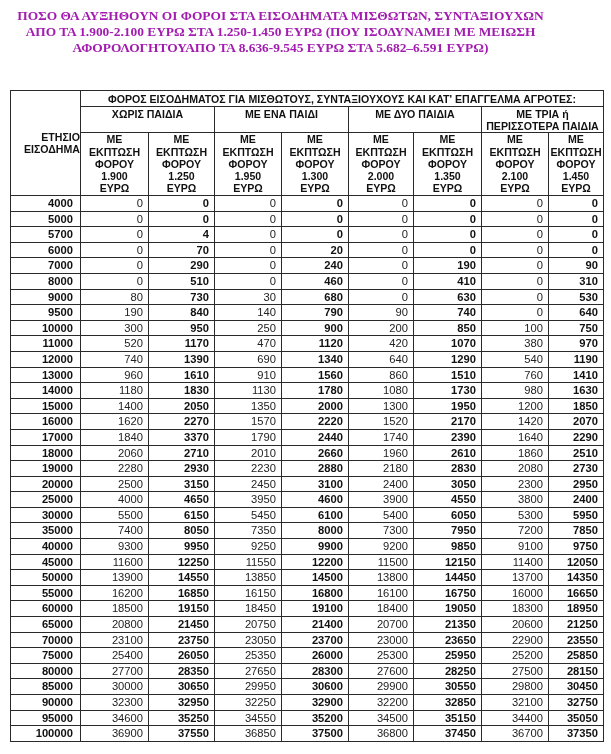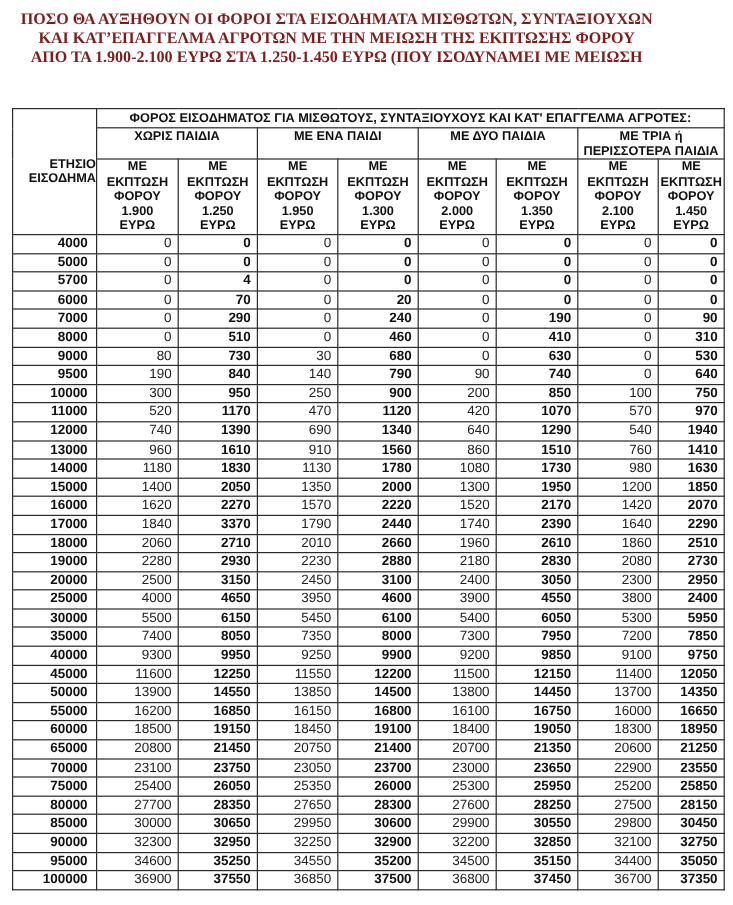--- a/index.html
+++ b/index.html
@@ -2,21 +2,21 @@
 <html><head>
 <meta charset="utf-8">
 <style>
   html, body { margin: 0; padding: 0; background: #ffffff; }
   body { width: 611px; height: 754px; position: relative; overflow: hidden; }
   .title {
     position: absolute; left: 0; top: 8px; width: 561px;
     text-align: center;
     font-family: "Liberation Serif", serif;
     font-weight: bold; font-size: 13.4px; line-height: 16.2px;
-    color: #7f1d1d;
+    color: #a21caf;
   }
   .title div { white-space: nowrap; }
   table.tax {
     position: absolute; left: 10px; top: 90px;
     border-collapse: collapse;
     table-layout: fixed;
     font-family: "Liberation Sans", sans-serif;
     color: #111;
   }
   table.tax td, table.tax th {
@@ -33,22 +33,22 @@
   td.num { font-size: 11.2px; text-align: right; padding-right: 5px !important; height: 14.6px; line-height: 14.6px; }
   td.inc { font-weight: bold; padding-right: 7px !important; }
   td.plain { font-weight: normal; color: #222; }
   td.bold { font-weight: bold; }
 </style>
 </head>
 <body>
 
 <div class="title">
   <div>ΠΟΣΟ ΘΑ ΑΥΞΗΘΟΥΝ  ΟΙ ΦΟΡΟΙ ΣΤΑ ΕΙΣΟΔΗΜΑΤΑ  ΜΙΣΘΩΤΩΝ, ΣΥΝΤΑΞΙΟΥΧΩΝ</div>
-  <div>ΚΑΙ ΚΑΤ’ΕΠΑΓΓΕΛΜΑ  ΑΓΡΟΤΩΝ ΜΕ ΤΗΝ ΜΕΙΩΣΗ ΤΗΣ ΕΚΠΤΩΣΗΣ  ΦΟΡΟΥ</div>
   <div>ΑΠΟ ΤΑ 1.900-2.100 ΕΥΡΩ  ΣΤΑ  1.250-1.450 ΕΥΡΩ (ΠΟΥ  ΙΣΟΔΥΝΑΜΕΙ  ΜΕ ΜΕΙΩΣΗ</div>
+  <div>ΑΦΟΡΟΛΟΓΗΤΟΥΑΠΟ  ΤΑ 8.636-9.545 ΕΥΡΩ  ΣΤΑ 5.682–6.591 ΕΥΡΩ)</div>
 </div>
 
 <table class="tax">
   <colgroup>
     <col style="width:70px">
       <col style="width:68px">
       <col style="width:66px">
       <col style="width:67px">
     <col style="width:67px">
       <col style="width:65px">
@@ -242,33 +242,33 @@
         <td class="num bold">750</td>
       </tr>
       <tr>
         <td class="num inc">11000</td>
         <td class="num plain">520</td>
         <td class="num bold">1170</td>
         <td class="num plain">470</td>
         <td class="num bold">1120</td>
         <td class="num plain">420</td>
         <td class="num bold">1070</td>
-        <td class="num plain">570</td>
+        <td class="num plain">380</td>
         <td class="num bold">970</td>
       </tr>
       <tr>
         <td class="num inc">12000</td>
         <td class="num plain">740</td>
         <td class="num bold">1390</td>
         <td class="num plain">690</td>
         <td class="num bold">1340</td>
         <td class="num plain">640</td>
         <td class="num bold">1290</td>
         <td class="num plain">540</td>
-        <td class="num bold">1940</td>
+        <td class="num bold">1190</td>
       </tr>
       <tr>
         <td class="num inc">13000</td>
         <td class="num plain">960</td>
         <td class="num bold">1610</td>
         <td class="num plain">910</td>
         <td class="num bold">1560</td>
         <td class="num plain">860</td>
         <td class="num bold">1510</td>
         <td class="num plain">760</td>

